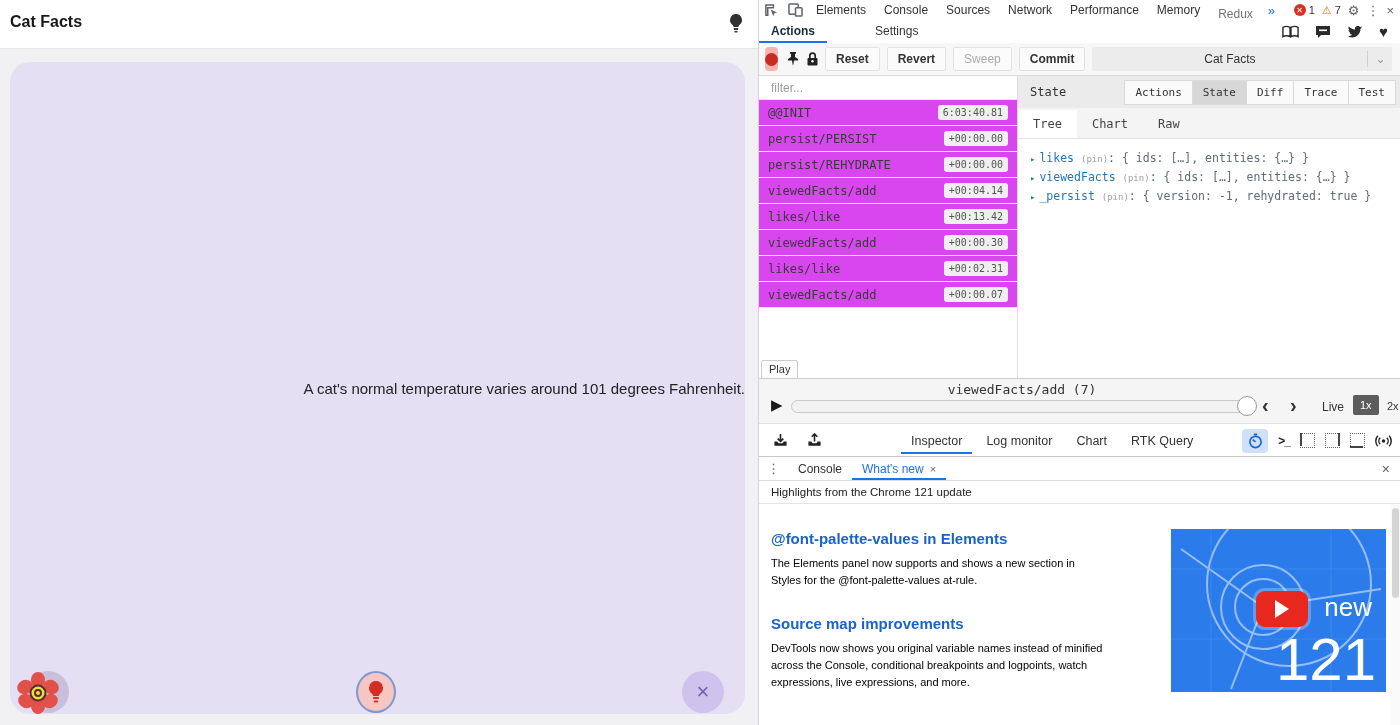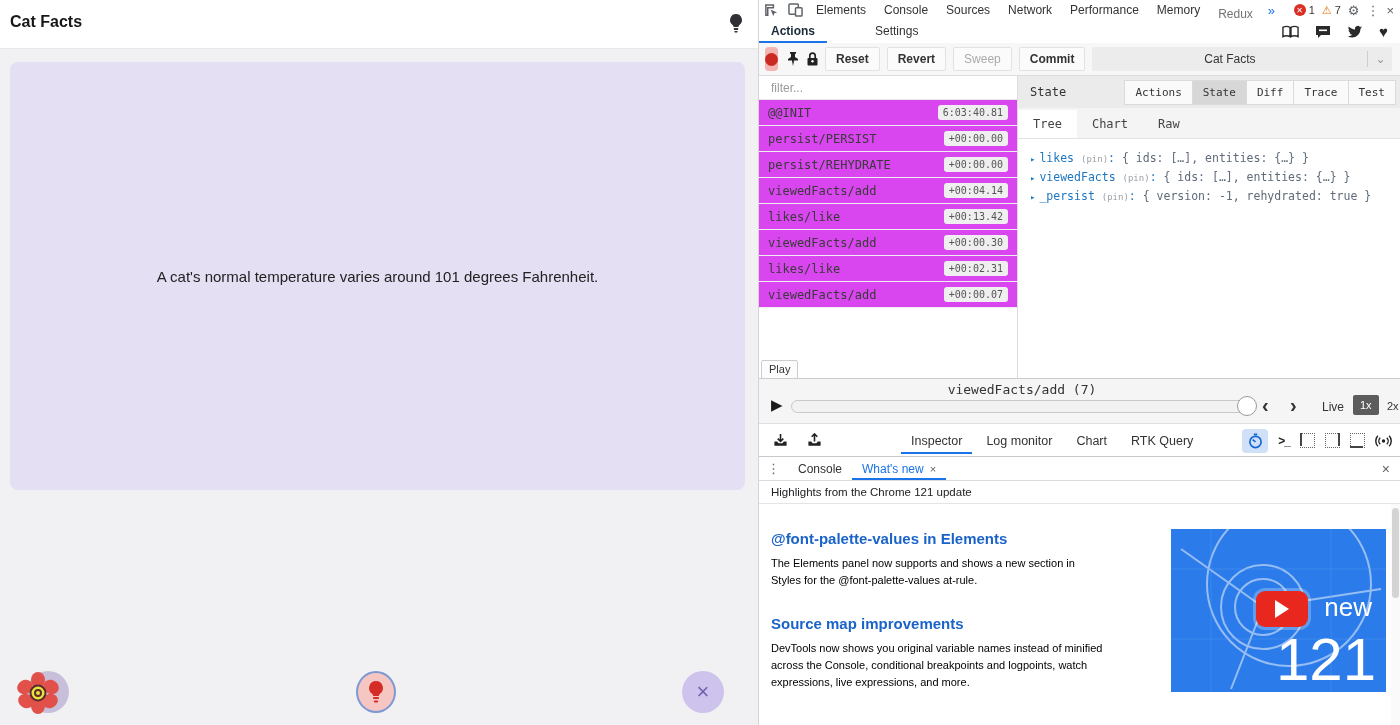--- a/index.html
+++ b/index.html
@@ -5,22 +5,22 @@
   html,body{margin:0;padding:0;background:#fff;}
   .screen{position:relative;width:1400px;height:725px;overflow:hidden;
     font-family:"Liberation Sans",sans-serif;color:#202124;background:#fff;}
   .mono{font-family:"DejaVu Sans Mono","Liberation Mono",monospace;}
 
   
   .app{position:absolute;left:0;top:0;width:758px;height:725px;background:#f1f0f3;border-right:1px solid #d5d5d8;}
   .app-header{position:absolute;left:0;top:0;width:100%;height:48px;background:#fff;border-bottom:1px solid #e8e8ea;}
   .app-title{position:absolute;left:10px;top:13px;font-size:16px;font-weight:bold;color:#17171a;}
   .app-bulb{position:absolute;right:12px;top:12px;width:20px;height:24px;}
-  .fact-card{position:absolute;left:10px;top:62px;width:735px;height:428px;background:#e5dff4;border-radius:8px;
-    display:flex;align-items:center;justify-content:center;}
+  .fact-card{position:absolute;left:10px;top:62px;width:735px;height:652px;background:#e5dff4;border-radius:20px;
+    display:flex;align-items:center;justify-content:flex-end;}
   .fact-text{font-size:15px;color:#222;text-align:center;max-width:640px;}
   .round-btn{position:absolute;width:42px;height:42px;border-radius:50%;display:flex;align-items:center;justify-content:center;}
   .btn-back{left:27px;top:671px;background:#c8bfda;}
   .btn-back .arrow{font-size:20px;color:#4d4d59;}
   .btn-close-app{left:682px;top:671px;background:#cdc3ec;}
   .btn-close-app .x{font-size:22px;color:#7061ae;}
   .btn-bulb{left:356px;top:671px;width:40px;height:42px;background:#f6c6c3;border:2px solid #7d98d3;box-sizing:border-box;}
   .flower{position:absolute;left:17px;top:672px;width:42px;height:42px;z-index:4;}
 
   

